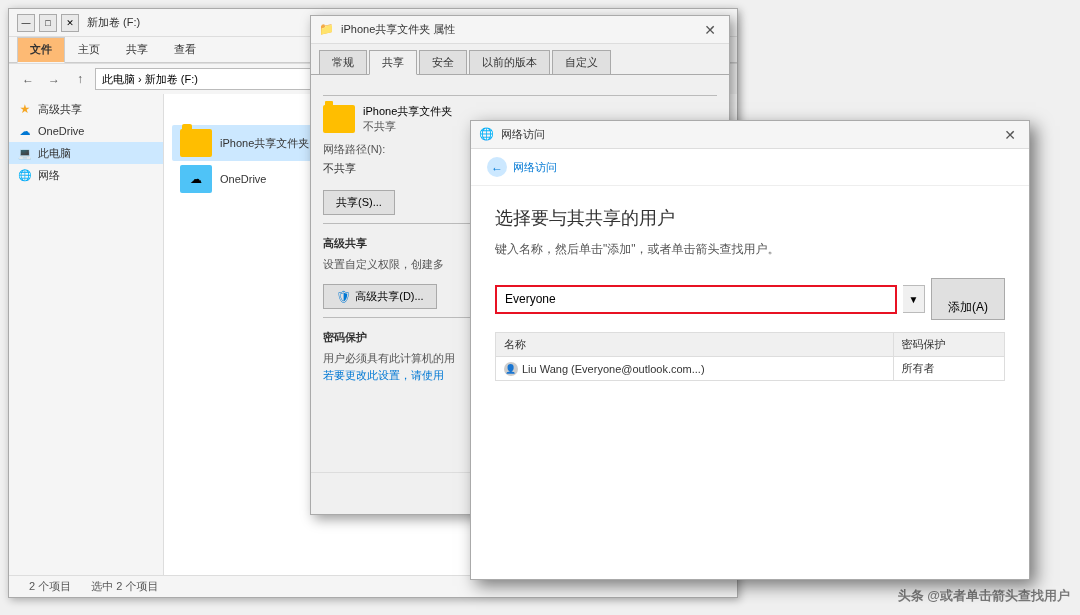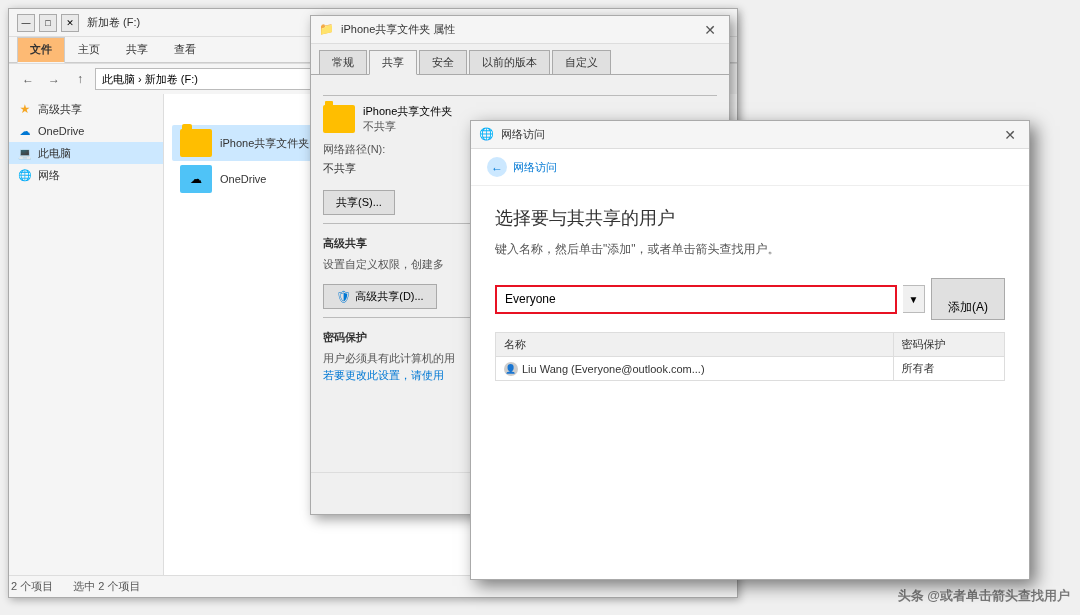--- a/index.html
+++ b/index.html
@@ -209,21 +209,21 @@
     .file-name {
       font-size: 11px;
       color: #333;
     }
     .status-bar {
       height: 22px;
       background: #f5f5f5;
       border-top: 1px solid #ddd;
       display: flex;
       align-items: center;
-      padding: 0 2px;
+      padding: 0 20px;
       font-size: 11px;
       color: #555;
       gap: 20px;
     }
 
     
     .properties-dialog {
       position: absolute;
       top: 15px;
       left: 310px;

